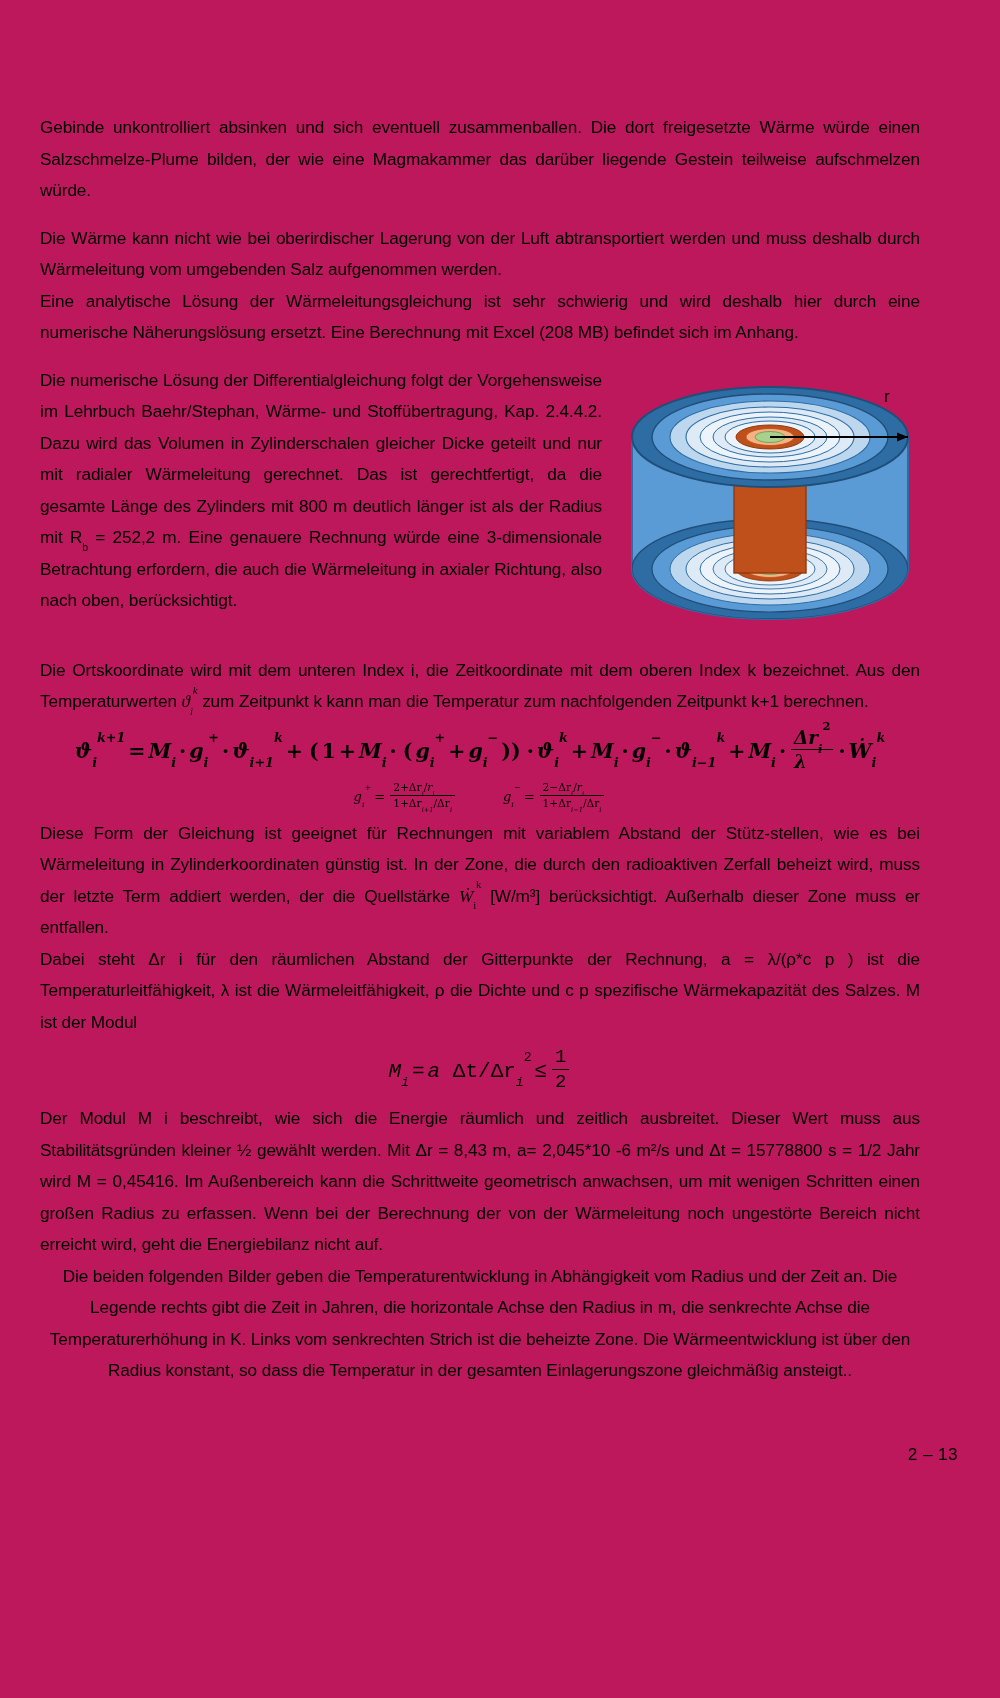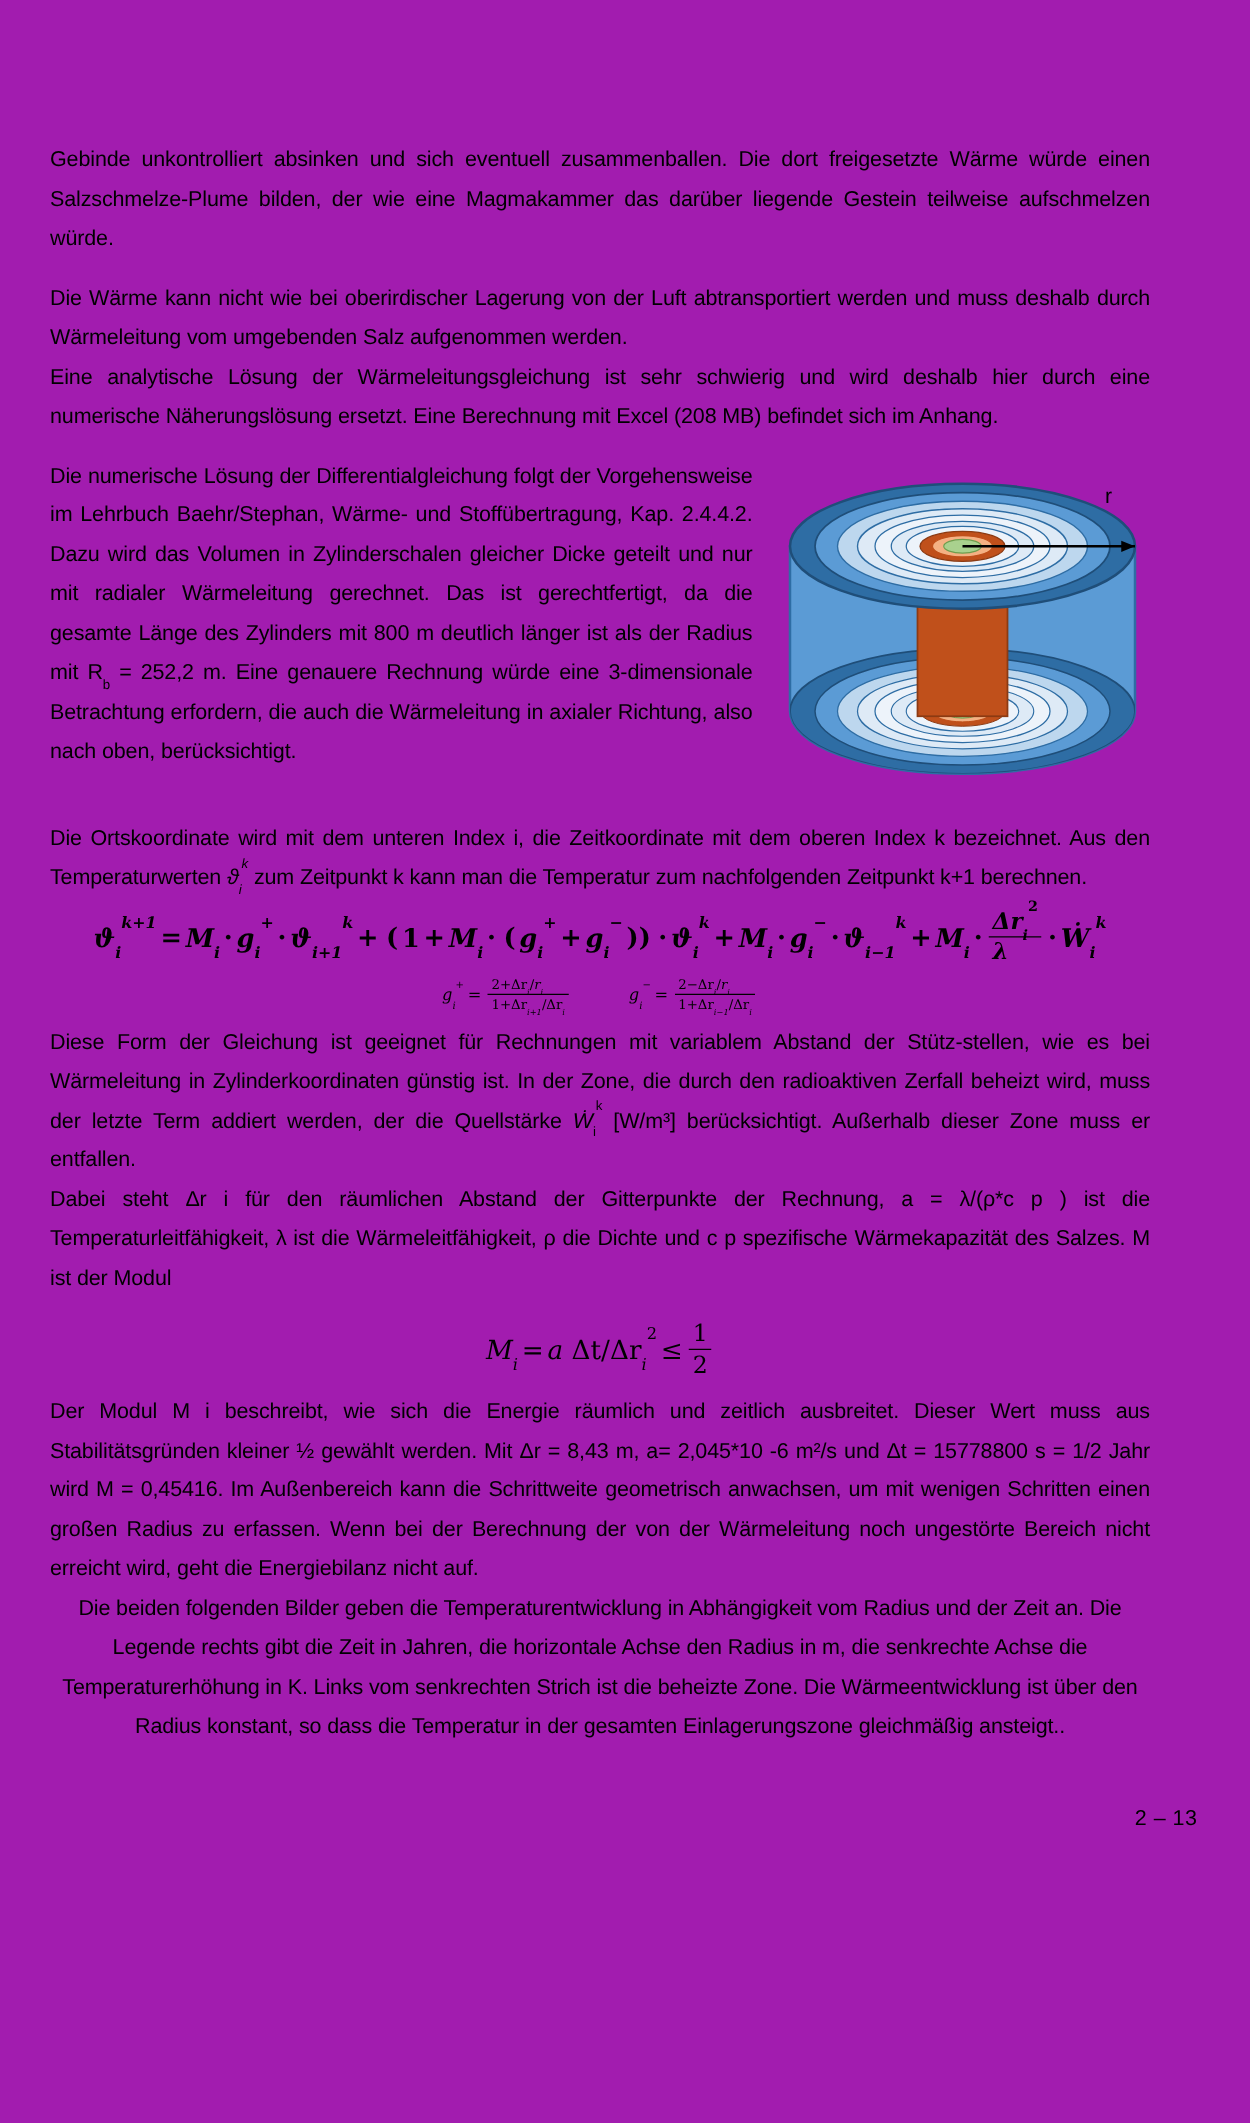--- a/index.html
+++ b/index.html
@@ -8,21 +8,21 @@
     background: #ffffff;
   }
   body {
     font-family: "Liberation Sans", sans-serif;
     color: #000000;
   }
   .page {
     position: relative;
     width: 1000px;
     height: 1698px;
-    background: #a21caf;
+    background: #be185d;
     overflow: hidden;
     box-sizing: border-box;
   }
   .content {
     position: absolute;
     left: 40px;
     top: 112px;
     width: 880px;
   }
   p.para {
@@ -61,22 +61,23 @@
     margin-bottom: 2px;
     font-weight: bold;
   }
   .f-sub {
     font-size: 13px;
     margin-top: 8px;
     margin-bottom: 6px;
   }
   .f-mod {
     font-size: 21px;
-    margin-top: 20px;
+    margin-top: 10px;
     margin-bottom: 8px;
+    font-family: Liberation Mono, monospace;
   }
   sub, sup {
     font-size: 62%;
     line-height: 0;
     position: relative;
     font-style: italic;
   }
   sub { bottom: -0.32em; }
   sup { top: -0.62em; }
   .upr { font-style: normal; }
@@ -96,21 +97,21 @@
   }
   .frac .den {
     display: block;
     padding: 1px 3px 0 3px;
   }
   .frac-big { font-size: 0.9em; }
   .op { font-style: normal; padding: 0 3px; }
   .spacer-wide { display: inline-block; width: 46px; }
 
   
-  .im { font-family: Liberation Sans, sans-serif; font-style: italic; }
+  .im { font-family: Liberation Serif, serif; font-style: italic; }
 
   .pagenum {
     position: absolute;
     right: 42px;
     top: 1444px;
     font-size: 17.2px;
     letter-spacing: 0.4px;
   }
 
   

